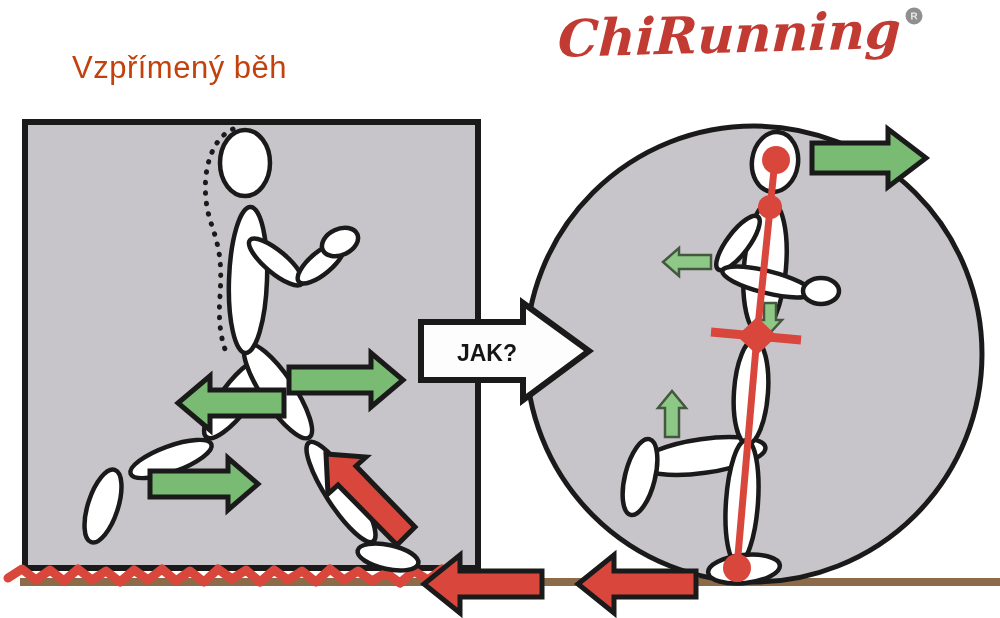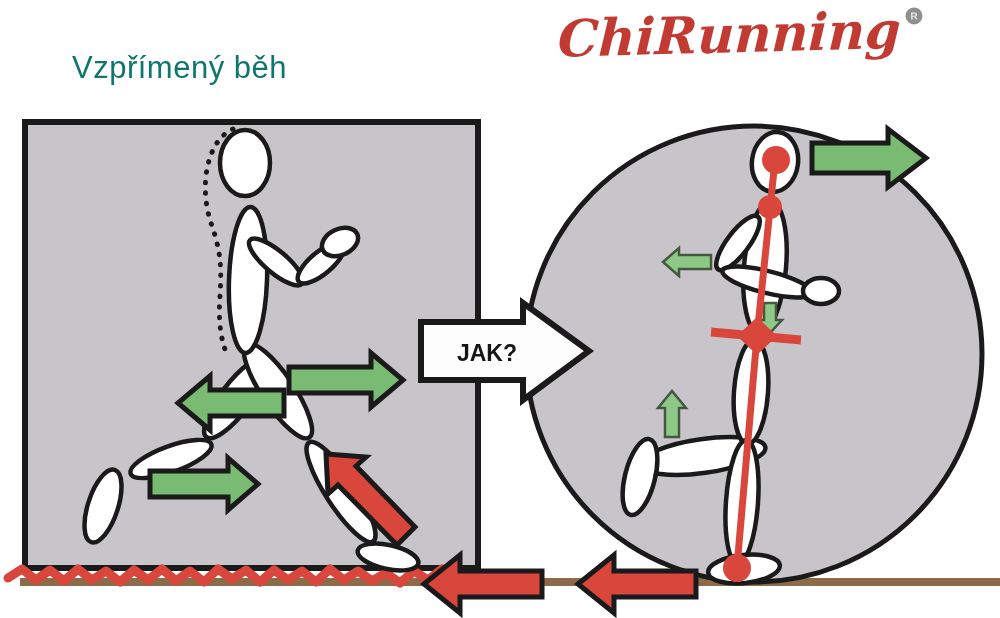--- a/index.html
+++ b/index.html
@@ -6,21 +6,21 @@
   .stage{
     position:relative;
     width:1000px;height:618px;
     background:#ffffff;
     font-family:"Liberation Sans", sans-serif;
     overflow:hidden;
   }
   .stage svg{position:absolute;left:0;top:0;}
   .title{
     position:absolute;left:72px;top:50px;
-    font-size:31px;color:#0f766e;letter-spacing:0.5px;
+    font-size:31px;color:#c2410c;letter-spacing:0.5px;
   }
   .logo{
     position:absolute;left:558px;top:4px;
     font-family:"DejaVu Serif", serif;
     font-style:italic;font-weight:bold;
     font-size:51px;color:#c23b33;
     transform:rotate(-1.5deg) skewX(-4deg);
     white-space:nowrap;
   }
   .reg{

